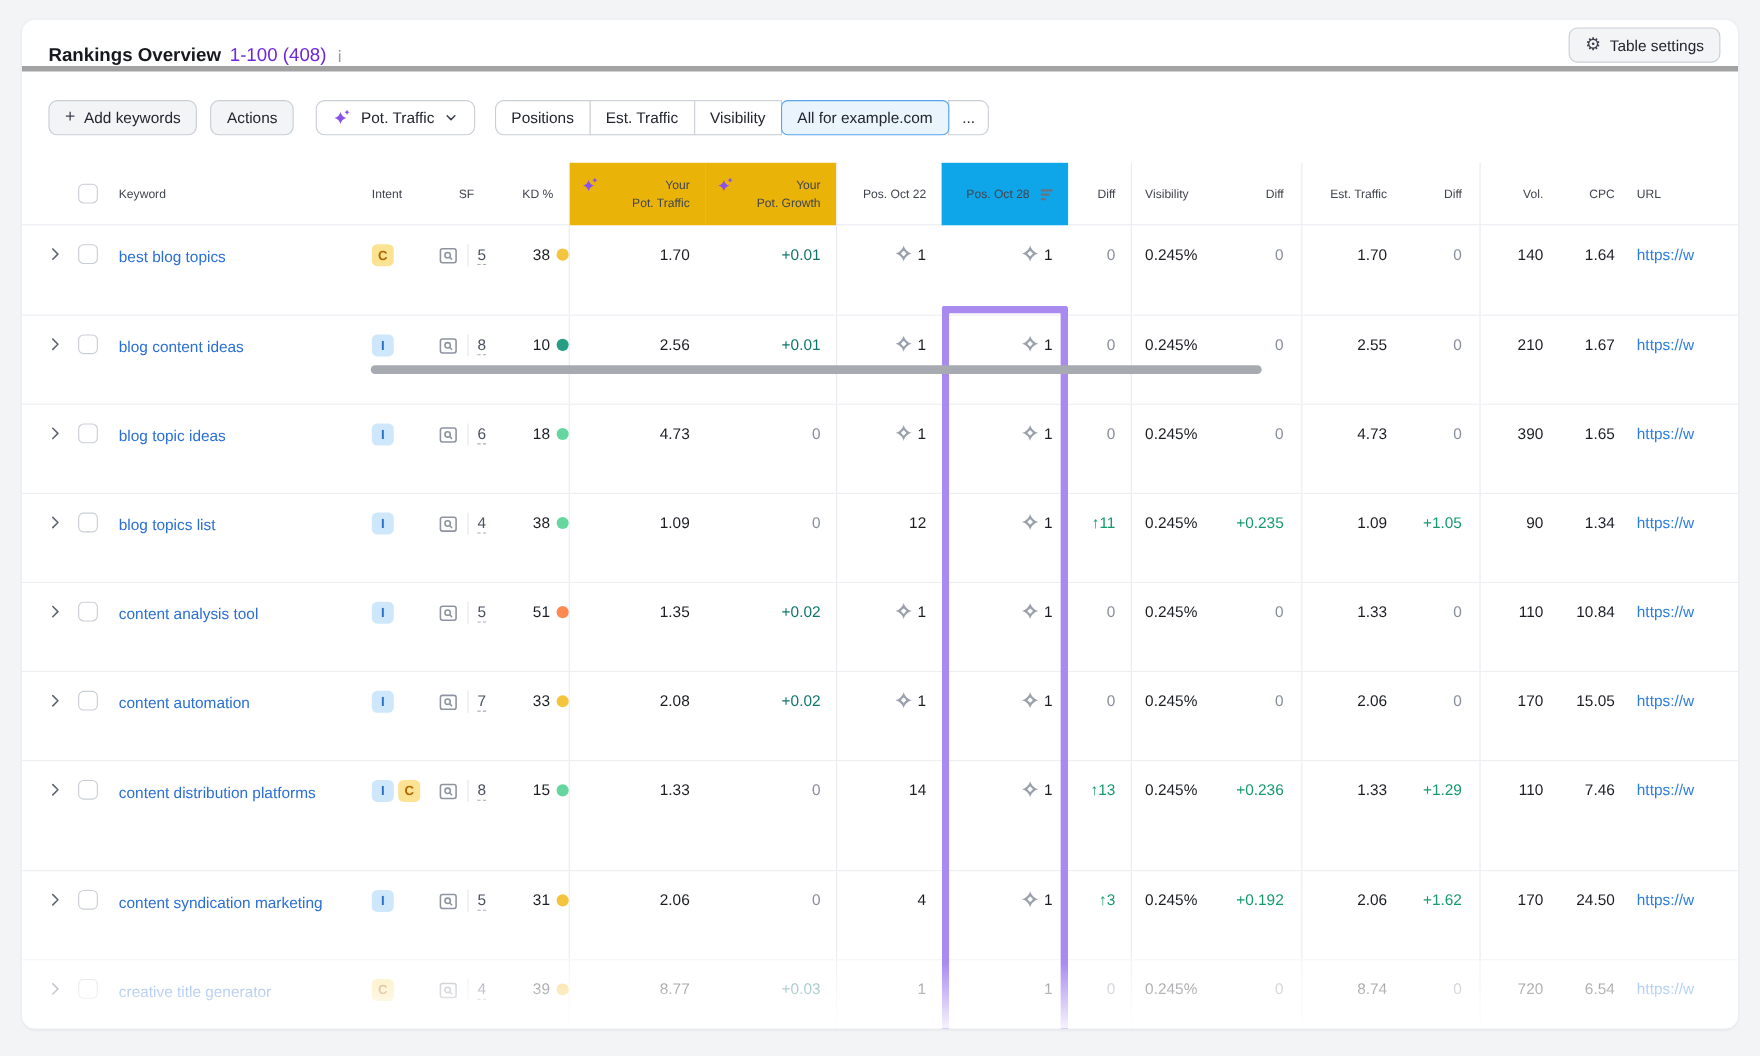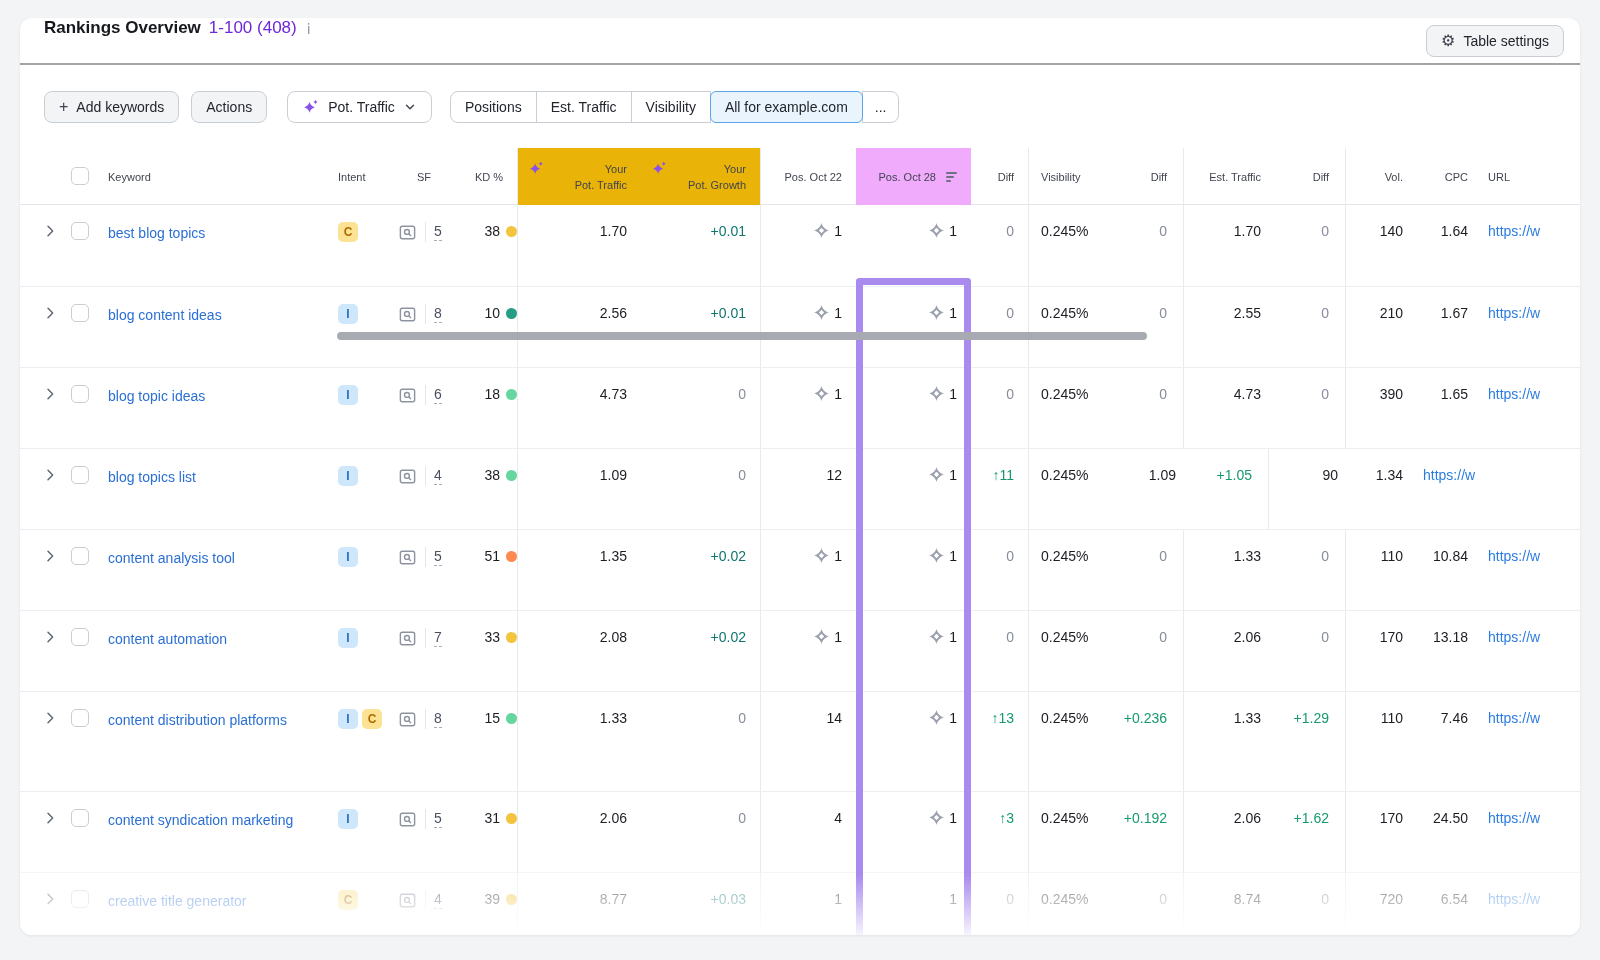--- a/index.html
+++ b/index.html
@@ -4,22 +4,22 @@
 <style>
   * { margin:0; padding:0; box-sizing:border-box; }
   html,body { width:1600px; height:960px; }
   body { background:#f3f4f6; font-family:"Liberation Sans", sans-serif; color:#1b1d23; overflow:hidden; }
 
   .card { position:absolute; left:20px; top:18px; width:1560px; height:917px;
           background:#fff; border-radius:12px; box-shadow:0 1px 3px rgba(20,24,35,.08);
           overflow:hidden; }
 
   
-  .card-header { height:47px; display:flex; align-items:flex-start; padding:0 16px 0 24px;
-                 border-bottom:2px solid #a3a3a3; position:relative; }
+  .card-header { height:47px; display:flex; align-items:flex-end; padding:0 16px 0 24px;
+                 border-bottom:5px solid #a3a3a3; position:relative; }
   .title { font-size:17px; font-weight:bold; color:#16181d; }
   .range { font-size:17px; color:#6d28d9; margin-left:8px; }
   .info-i { font-size:15px; color:#9298a6; margin-left:10px; cursor:pointer; }
   .btn { display:inline-flex; align-items:center; gap:8px; height:32px; padding:0 14px;
          border:1px solid #c9cdd4; border-radius:8px; background:#f3f4f6; font-size:14px;
          color:#23262e; cursor:pointer; font-family:inherit; }
   .btn.white { background:#fff; }
   .settings-btn { position:absolute; right:16px; top:7px; }
   .gear { font-size:16px; color:#3f4350; line-height:1; }
 
@@ -37,21 +37,21 @@
 
   
   .grid { display:grid;
     grid-template-columns:44px 36px 230px 62px 64px 62px 123px 120px 95px 115px 58px 78px 77px 85px 77px 65px 65px 104px; }
   .thead { height:57px; border-bottom:1px solid #e3e5ea; font-size:11px; color:#41454f; position:relative; }
   .th { display:flex; align-items:center; height:57px; line-height:16px; }
   .cell-r { justify-content:flex-end; text-align:right; padding-right:14px; }
   .cell-l { justify-content:flex-start; padding-left:12px; }
   .th.pot { background:#eab308; justify-content:flex-end; text-align:right; padding-right:14px; gap:4px; }
   .th.pot .sparkles { align-self:flex-start; margin-top:12px; margin-right:auto; margin-left:10px; }
-  .th-pos28 { background:#f0abfc; gap:6px; }
+  .th-pos28 { background:#0ea5e9; gap:6px; }
   .sort-icon { display:inline-flex; flex-direction:column; gap:2px; margin-left:4px; }
   .sort-icon i { display:block; height:2px; background:#6b7280; border-radius:1px; }
   .sort-icon i:nth-child(1){width:11px} .sort-icon i:nth-child(2){width:8px} .sort-icon i:nth-child(3){width:5px}
   .vline { border-right:1px solid #e8eaee; }
 
   .row { border-top:1px solid #edeef2; height:81px; font-size:14px; position:relative; background:#fff; }
   .row:first-child { border-top:none; }
   .row.tall { height:100px; }
   .row.faded { opacity:.55; }
   .td { display:flex; align-items:flex-start; padding-top:18px; }
@@ -443,20 +443,23 @@
                 <rect x="9.4" y="9.4" width="5.2" height="5.2" rx="0.8" fill="#ffffff" transform="rotate(45 12 12)"></rect>
               </svg></span>
             <span class="c-dark">1</span>
           </div>
           <div class="td cell-r vline">
             <span class="c-green">↑11</span>
           </div>
           <div class="td cell-l">
             <span class="c-dark">0.245%</span>
           </div>
+          <div class="td cell-r vline" style="padding-right: 16px;">
+            <span class="c-green">+0.235</span>
+          </div>
           <div class="td cell-r" style="padding-right: 8px;">
             <span class="c-dark">1.09</span>
           </div>
           <div class="td cell-r vline" style="padding-right: 16px;">
             <span class="c-green">+1.05</span>
           </div>
           <div class="td cell-r" style="padding-right: 8px;">
             <span class="c-dark">90</span>
           </div>
           <div class="td cell-r" style="padding-right: 8px;">
@@ -599,21 +602,21 @@
           <div class="td cell-r" style="padding-right: 8px;">
             <span class="c-dark">2.06</span>
           </div>
           <div class="td cell-r vline" style="padding-right: 16px;">
             <span class="c-gray">0</span>
           </div>
           <div class="td cell-r" style="padding-right: 8px;">
             <span class="c-dark">170</span>
           </div>
           <div class="td cell-r" style="padding-right: 8px;">
-            <span class="c-dark">13.18</span>
+            <span class="c-dark">15.05</span>
           </div>
           <div class="td cell-l url-cell">
             <a>https://w</a>
           </div>
         </div>
         <div class="row grid tall">
           <div class="td expander">
             <svg width="16" height="16" viewBox="0 0 24 24" fill="none" stroke="#5f6572" stroke-width="2.2" stroke-linecap="round" stroke-linejoin="round">
               <polyline points="9,5 16,12 9,19"></polyline>
             </svg>

